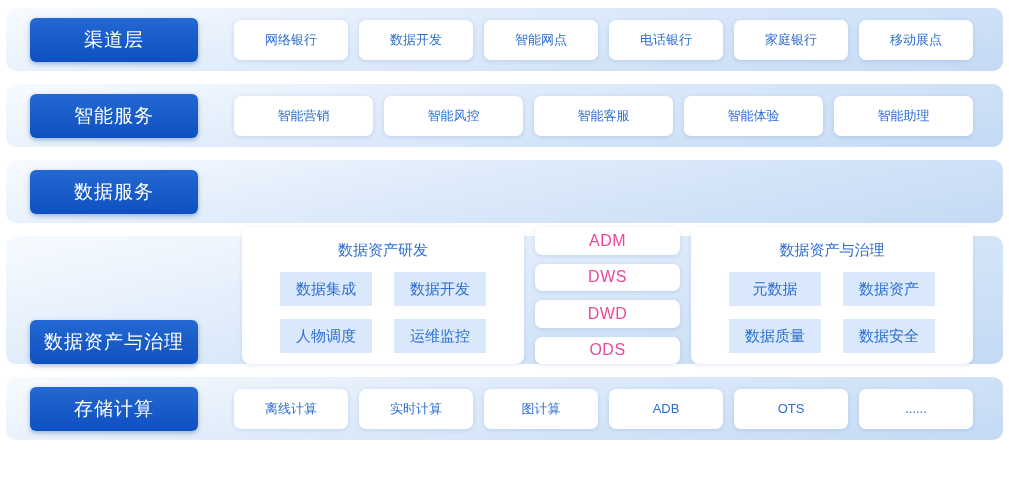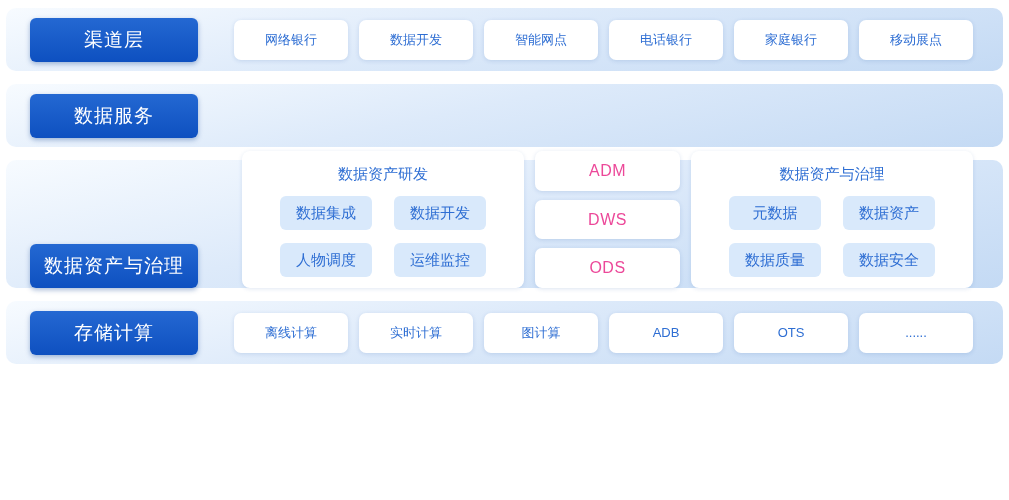--- a/index.html
+++ b/index.html
@@ -41,21 +41,21 @@
   }
   .gov-title{
     text-align:center;color:#2e6ed3;font-size:15px;
     padding:6px 0 4px;flex:0 0 auto;
   }
   .gov-grid{
     flex:1;display:grid;grid-template-columns:1fr 1fr;
     column-gap:22px;row-gap:13px;margin-top:8px;
   }
   .gov-chip{
-    border-radius:6px;background:#d9e9fb;
+    border-radius:0;background:#d9e9fb;
     display:flex;align-items:center;justify-content:center;
     color:#2e6ed3;font-size:15px;min-height:34px;
   }
   .gov-stack{flex:0 0 145px;display:flex;flex-direction:column;gap:9px;height:137px;}
   .gov-stack .stack-chip{
     flex:1;border-radius:7px;background:#ffffff;
     box-shadow:0 1px 4px rgba(40,90,170,0.16);
     display:flex;align-items:center;justify-content:center;
     color:#ec4899;font-size:16px;letter-spacing:0.5px;
   }
@@ -70,20 +70,30 @@
     <div class="chips">
       <div class="chip">网络银行</div>
       <div class="chip">数据开发</div>
       <div class="chip">智能网点</div>
       <div class="chip">电话银行</div>
       <div class="chip">家庭银行</div>
       <div class="chip">移动展点</div>
     </div>
   </div>
 
+  <div class="band simple">
+    <div class="layer-label">智能服务</div>
+    <div class="chips">
+      <div class="chip">智能营销</div>
+      <div class="chip">智能风控</div>
+      <div class="chip">智能客服</div>
+      <div class="chip">智能体验</div>
+      <div class="chip">智能助理</div>
+    </div>
+  </div>
 
   <div class="band simple">
     <div class="layer-label">数据服务</div>
   </div>
 
   <div class="band tall">
     <div class="layer-label">数据资产与治理</div>
     <div class="gov-area">
 
       <div class="gov-panel">
@@ -92,20 +102,21 @@
           <div class="gov-chip">数据集成</div>
           <div class="gov-chip">数据开发</div>
           <div class="gov-chip">人物调度</div>
           <div class="gov-chip">运维监控</div>
         </div>
       </div>
 
       <div class="gov-stack">
         <div class="stack-chip">ADM</div>
         <div class="stack-chip">DWS</div>
+        <div class="stack-chip">DWD</div>
         <div class="stack-chip">ODS</div>
       </div>
 
       <div class="gov-panel">
         <div class="gov-title">数据资产与治理</div>
         <div class="gov-grid">
           <div class="gov-chip">元数据</div>
           <div class="gov-chip">数据资产</div>
           <div class="gov-chip">数据质量</div>
           <div class="gov-chip">数据安全</div>

